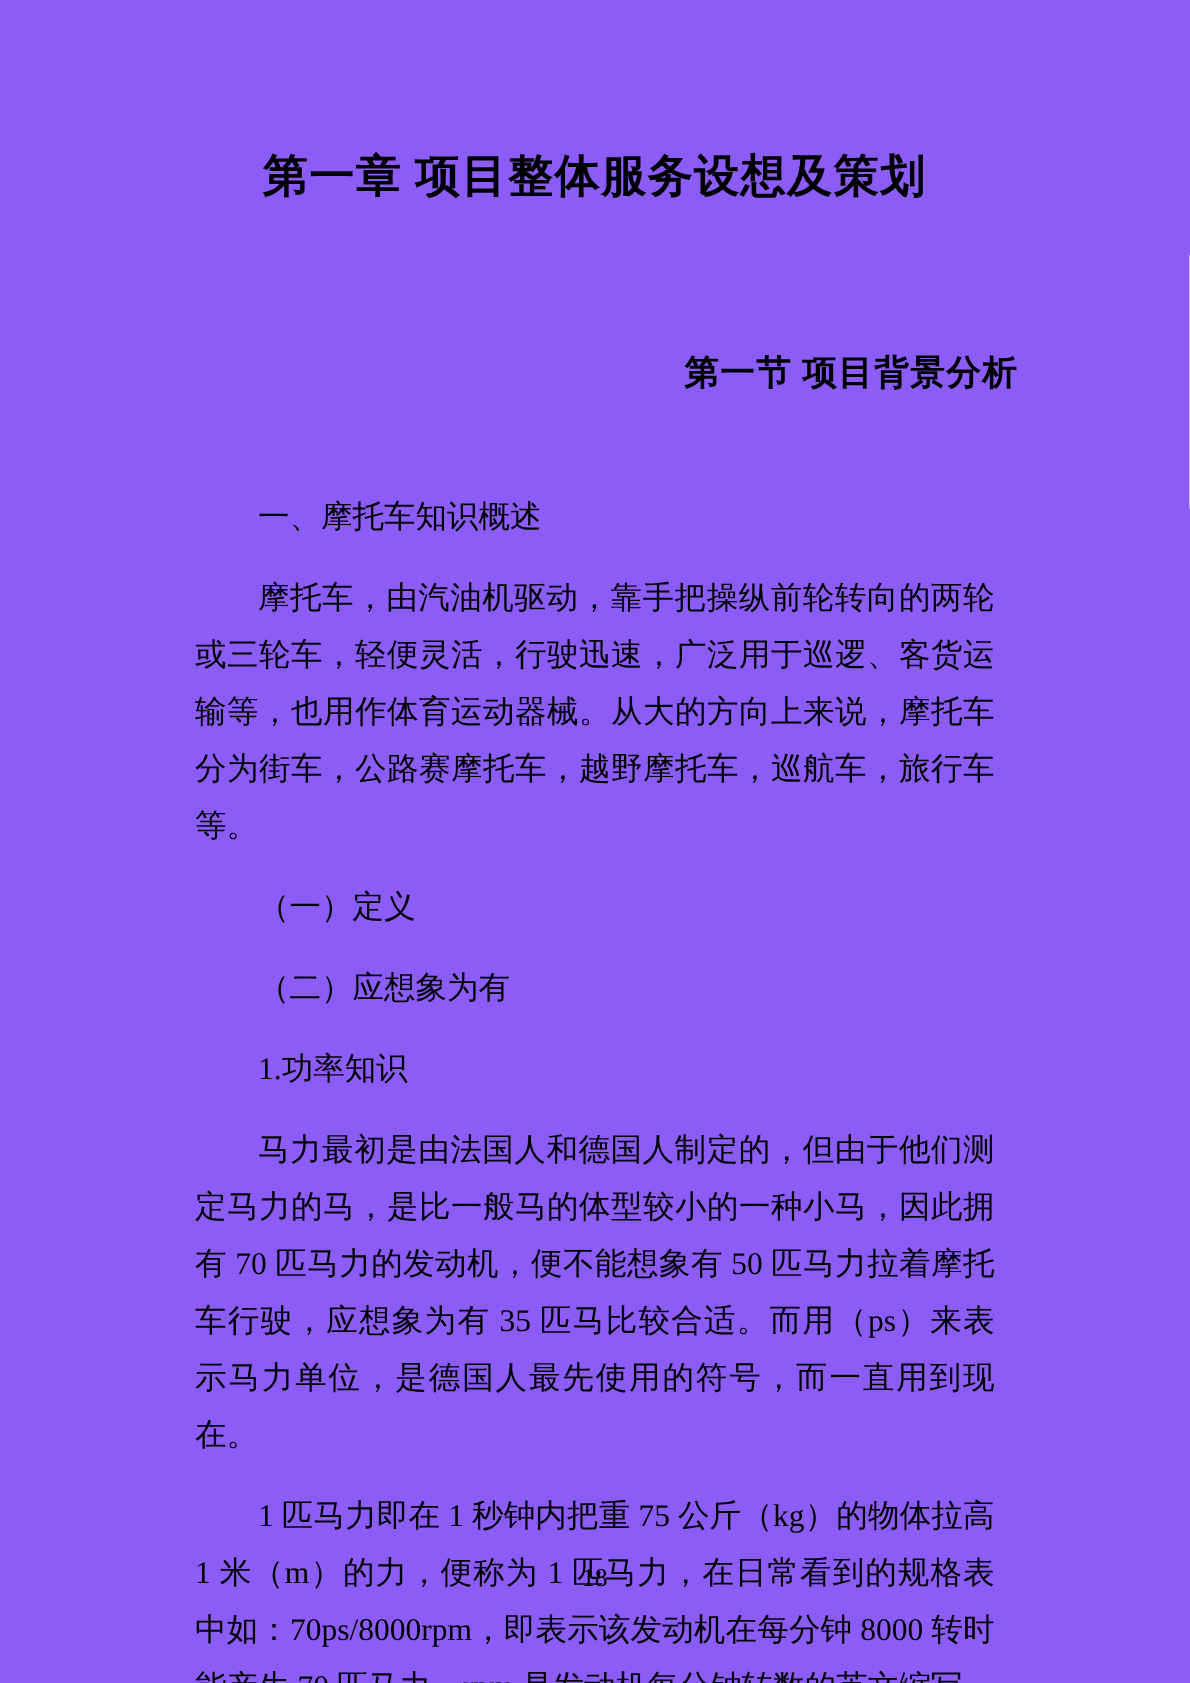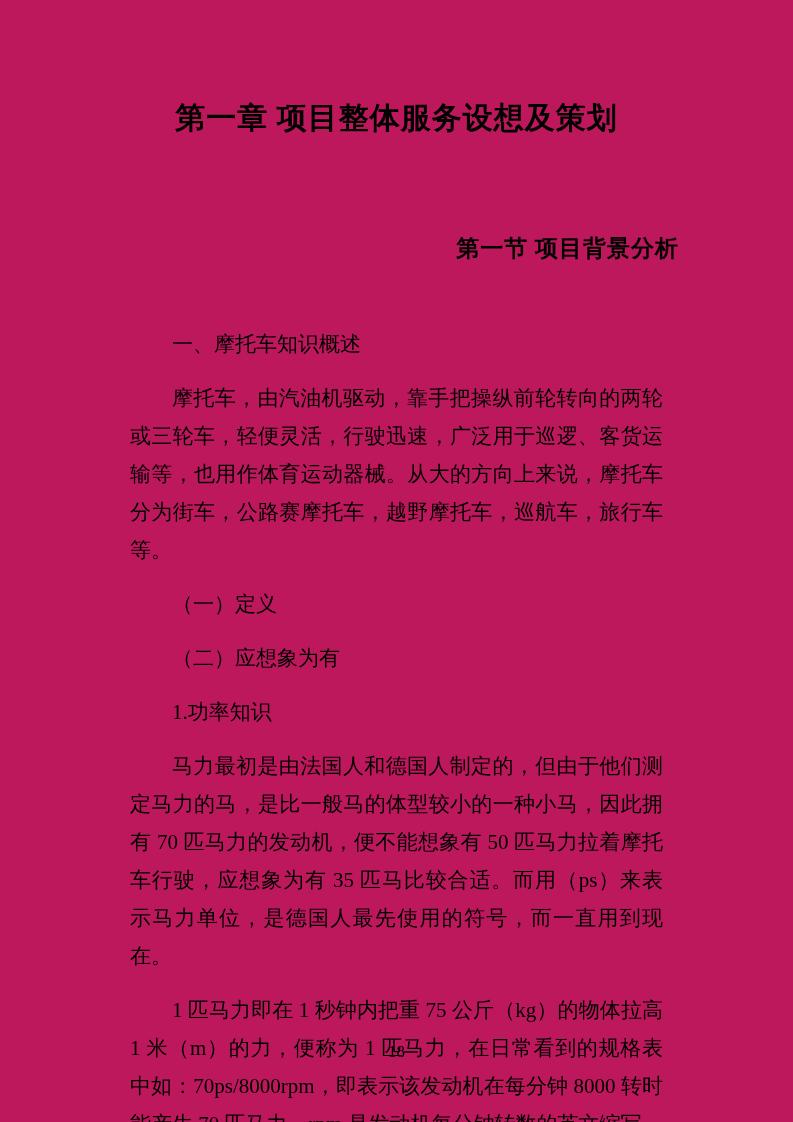--- a/index.html
+++ b/index.html
@@ -6,21 +6,21 @@
   html, body {
     margin: 0;
     padding: 0;
     background: #ffffff;
   }
   .page {
     position: relative;
     width: 793px;
     height: 1122px;
     margin: 0 auto;
-    background: #be185d;
+    background: #8b5cf6;
     font-family: "Liberation Serif", "DejaVu Serif", serif;
     color: #000000;
     overflow: hidden;
   }
   .content {
     padding: 96px 114px 0 114px;
   }
   .chapter-title {
     margin: 0;
     font-size: 30px;

